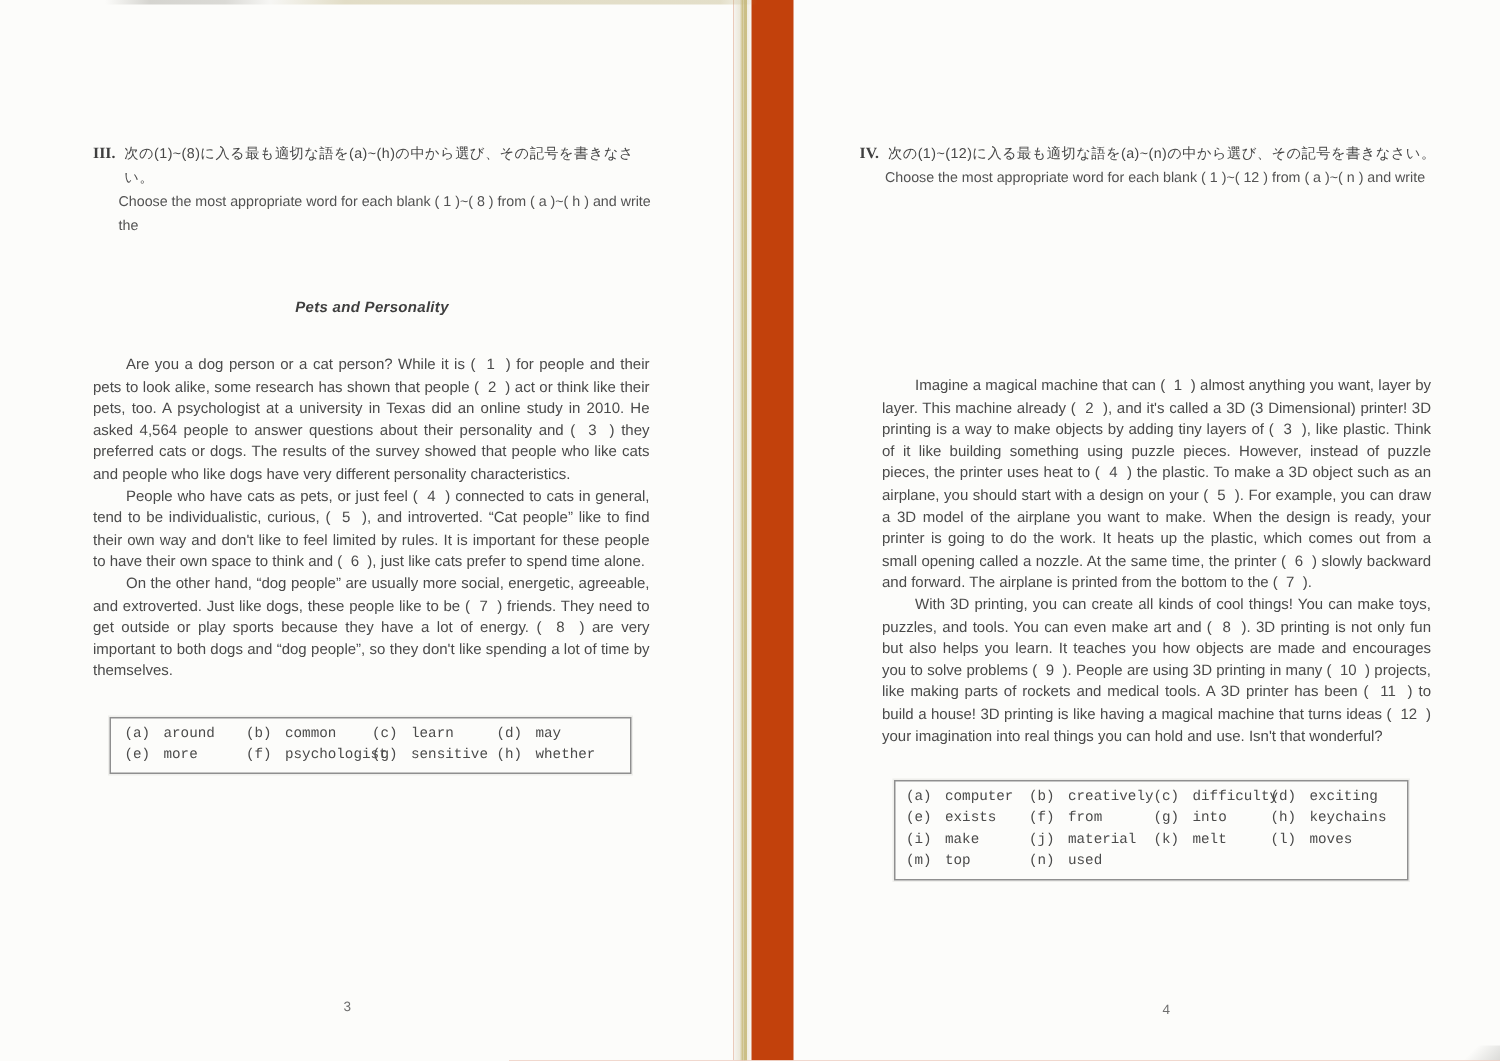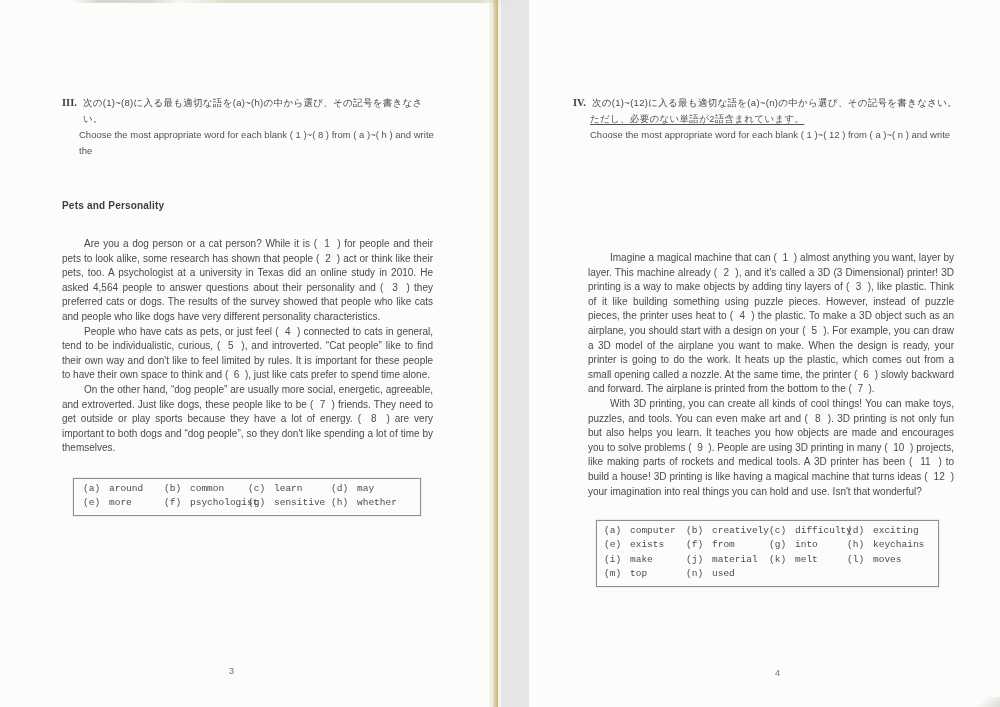--- a/index.html
+++ b/index.html
@@ -2,21 +2,21 @@
 <html><head>
 <meta charset="utf-8">
 <style>
   html, body { margin:0; padding:0; }
   body {
     width:1000px; height:707px; position:relative; overflow:hidden;
     background:#fdfdfc;
     font-family:"Liberation Sans", sans-serif;
     color:#4a4a4a;
   }
-  .spread { position:absolute; inset:0; background:#e5e5e5; }
+  .spread { position:absolute; inset:0; background:#c2410c; }
 
   .page { position:absolute; top:0; height:707px; background:#fcfcfa; }
   .page-left  { left:0;   width:489px; }
   .page-right { left:529px; width:550px; }
 
   
   .spine {
     position:absolute; left:489px; top:0; width:12px; height:707px;
     background:linear-gradient(to right,
       #f6f5f1 0%, #ece8da 35%, #cdc18a 50%, #ebe7d9 65%, #f9f8f4 100%);
@@ -44,22 +44,23 @@
   .sec-marker {
     font-family:"Liberation Serif", serif; font-weight:bold; font-size:10.5px;
     margin-right:6px; color:#3f3f3f; flex:0 0 auto;
   }
   .jp-text { letter-spacing:0.3px; color:#474747; }
   .jp-underlined { text-decoration:underline; text-underline-offset:2px; }
   .indented { margin-left:17px; color:#525252; }
   .u { text-decoration:underline; text-underline-offset:2px; }
 
   .passage-title {
-    position:absolute; font-weight:bold; font-size:10px; color:#3e3e3e;
+    position:absolute; text-align:center; font-weight:bold; font-size:10px; color:#3e3e3e;
     letter-spacing:0.2px;
+    font-style:italic;
   }
   .page-left  .passage-title { left:62px; top:200px; width:372px; }
   .page-right .passage-title { left:58px; top:215px; width:368px; }
 
   .passage-body { position:absolute; font-size:10px; line-height:14.6px; color:#4a4a4a; }
   .page-left  .passage-body { left:62px; top:237px; width:371px; }
   .page-right .passage-body { left:59px; top:251px; width:366px; }
   .passage-body p {
     margin:0; text-indent:22px; text-align:justify; white-space:pre-wrap;
   }
@@ -126,21 +127,20 @@
   <div class="spine"></div>
   <div class="spine-line"></div>
 
   <div class="page page-right">
 
     <div class="section-head">
       <div class="jp-row">
         <span class="sec-marker">IV.</span>
         <span class="jp-text">次の(1)~(12)に入る最も適切な語を(a)~(n)の中から選び、その記号を書きなさい。</span>
       </div>
-      <div class="indented jp-text jp-underlined">ただし、必要のない単語が2語含まれています。</div>
       <div class="indented">Choose the most appropriate word for each blank ( 1 )~( 12 ) from ( a )~( n ) and write</div>
     </div>
 
 
     <div class="passage-body">
       <p>Imagine a magical machine that can (  1  ) almost anything you want, layer by layer. This machine already (  2  ), and it's called a 3D (3 Dimensional) printer! 3D printing is a way to make objects by adding tiny layers of (  3  ), like plastic. Think of it like building something using puzzle pieces. However, instead of puzzle pieces, the printer uses heat to (  4  ) the plastic. To make a 3D object such as an airplane, you should start with a design on your (  5  ). For example, you can draw a 3D model of the airplane you want to make. When the design is ready, your printer is going to do the work. It heats up the plastic, which comes out from a small opening called a nozzle. At the same time, the printer (  6  ) slowly backward and forward. The airplane is printed from the bottom to the (  7  ).</p>
       <p>With 3D printing, you can create all kinds of cool things! You can make toys, puzzles, and tools. You can even make art and (  8  ). 3D printing is not only fun but also helps you learn. It teaches you how objects are made and encourages you to solve problems (  9  ). People are using 3D printing in many (  10  ) projects, like making parts of rockets and medical tools. A 3D printer has been (  11  ) to build a house! 3D printing is like having a magical machine that turns ideas (  12  ) your imagination into real things you can hold and use. Isn't that wonderful?</p>
     </div>
 
     <div class="choices-box">

